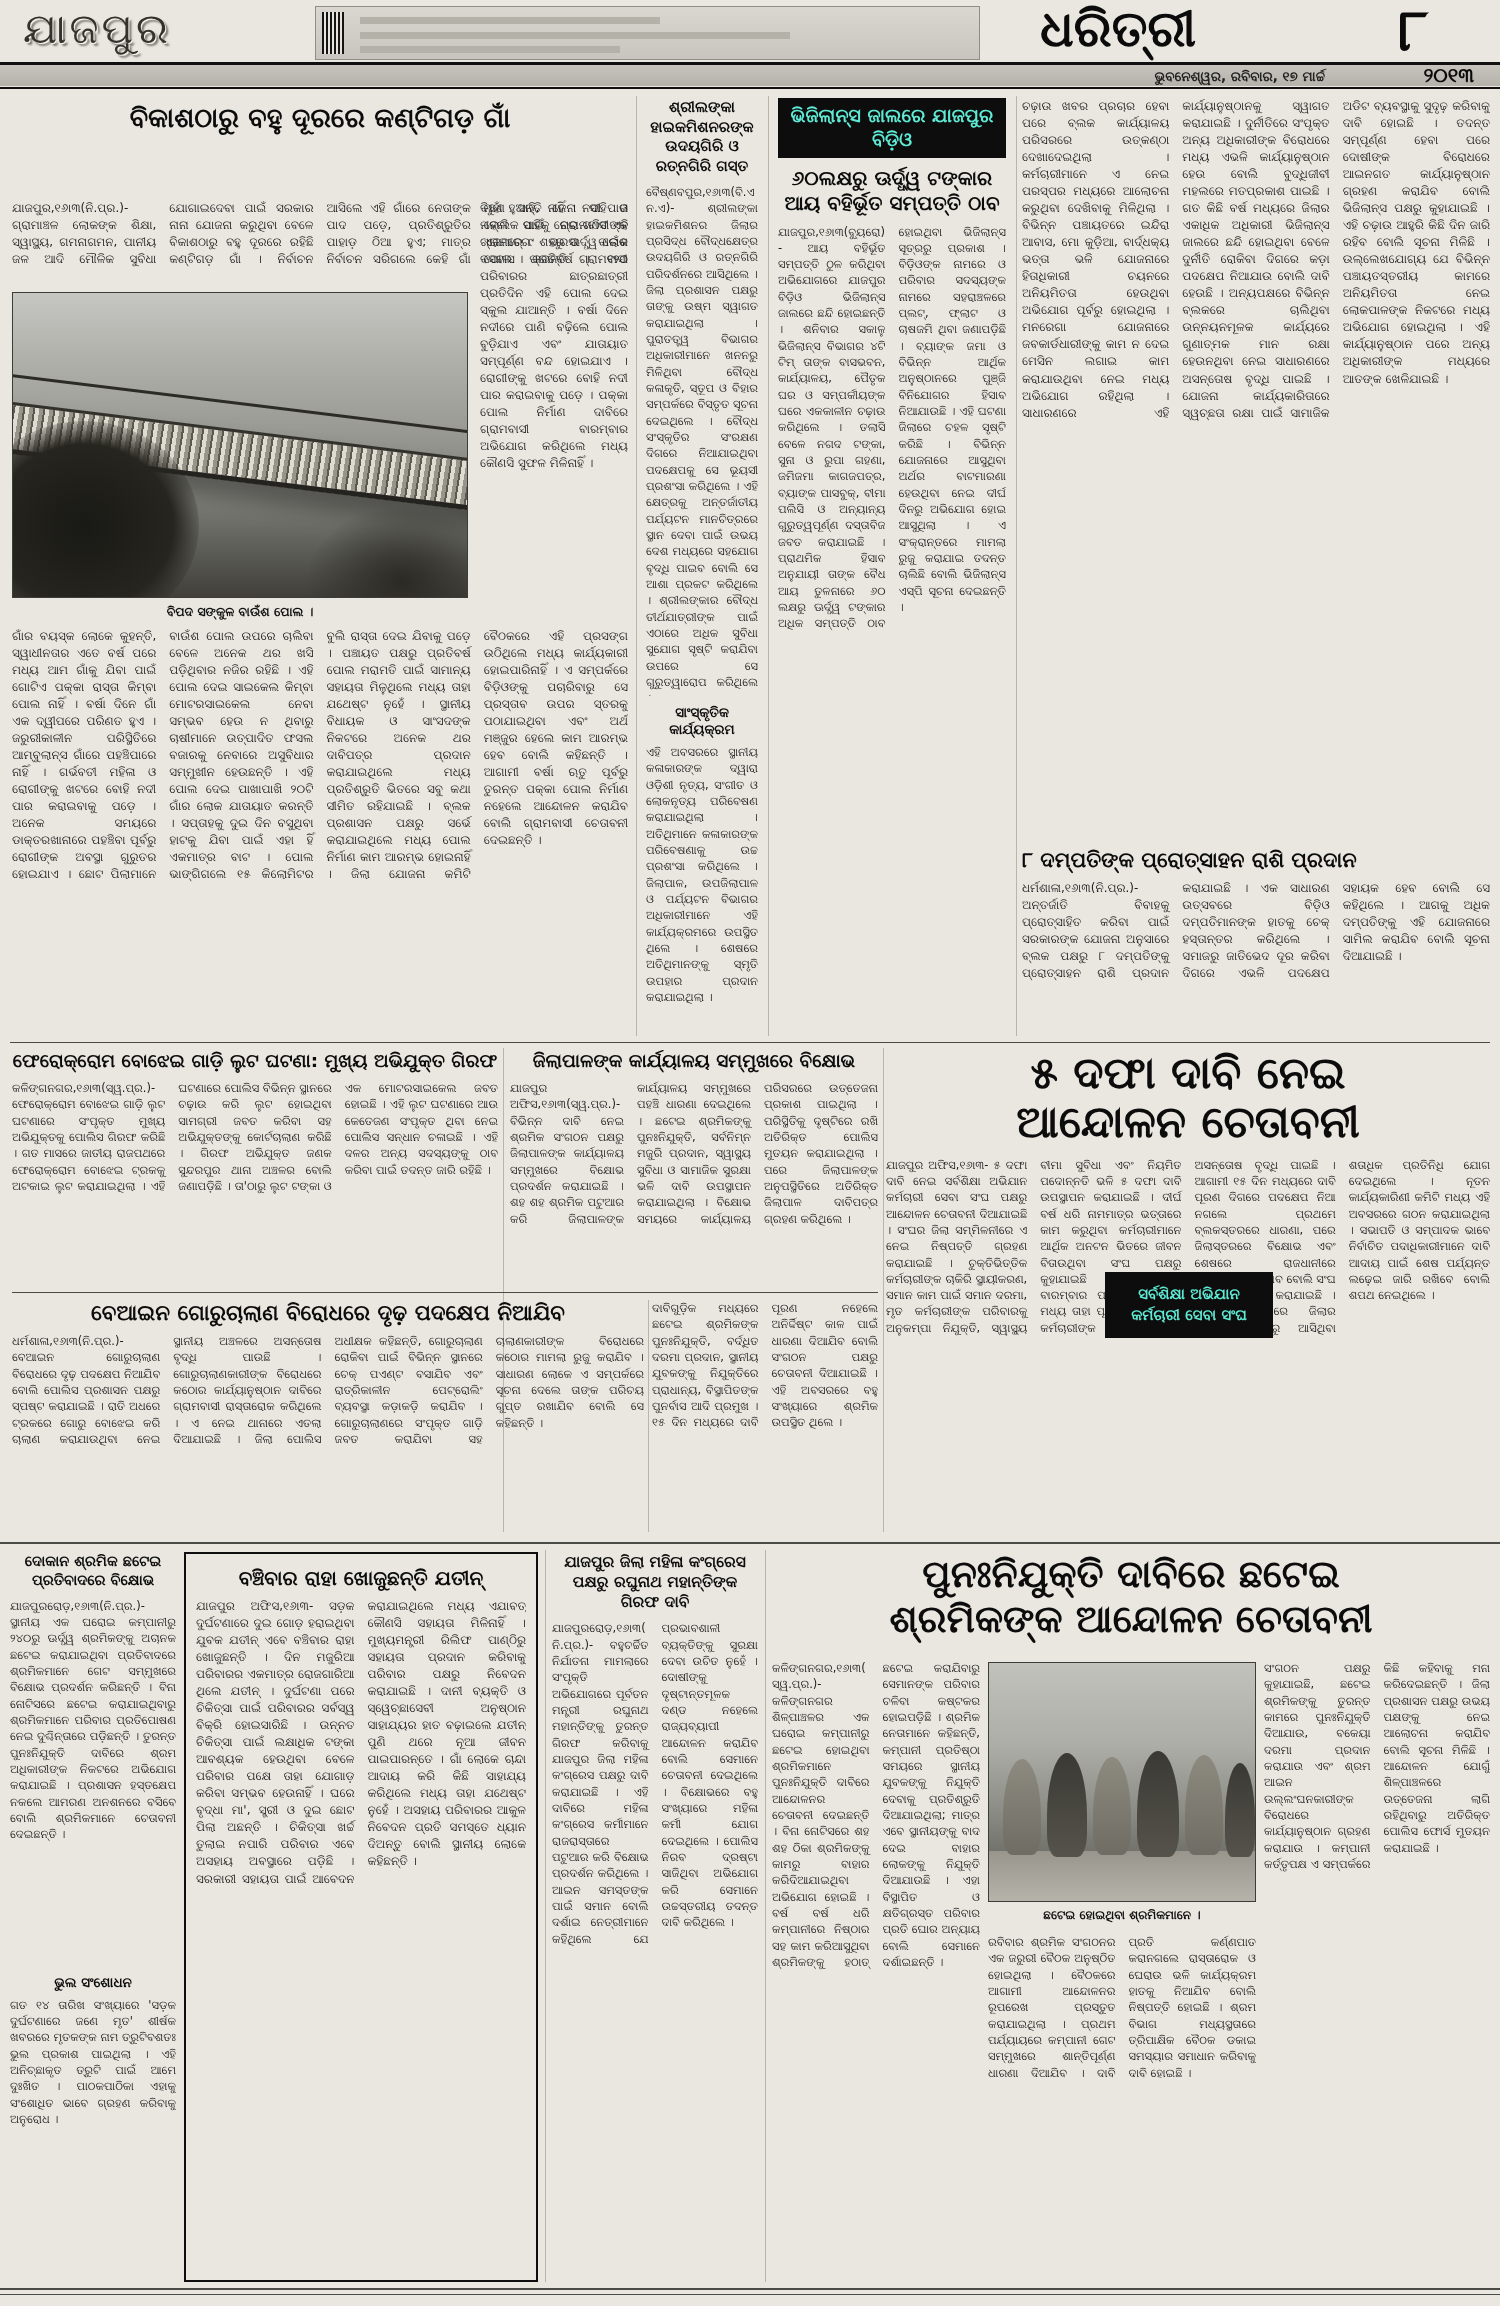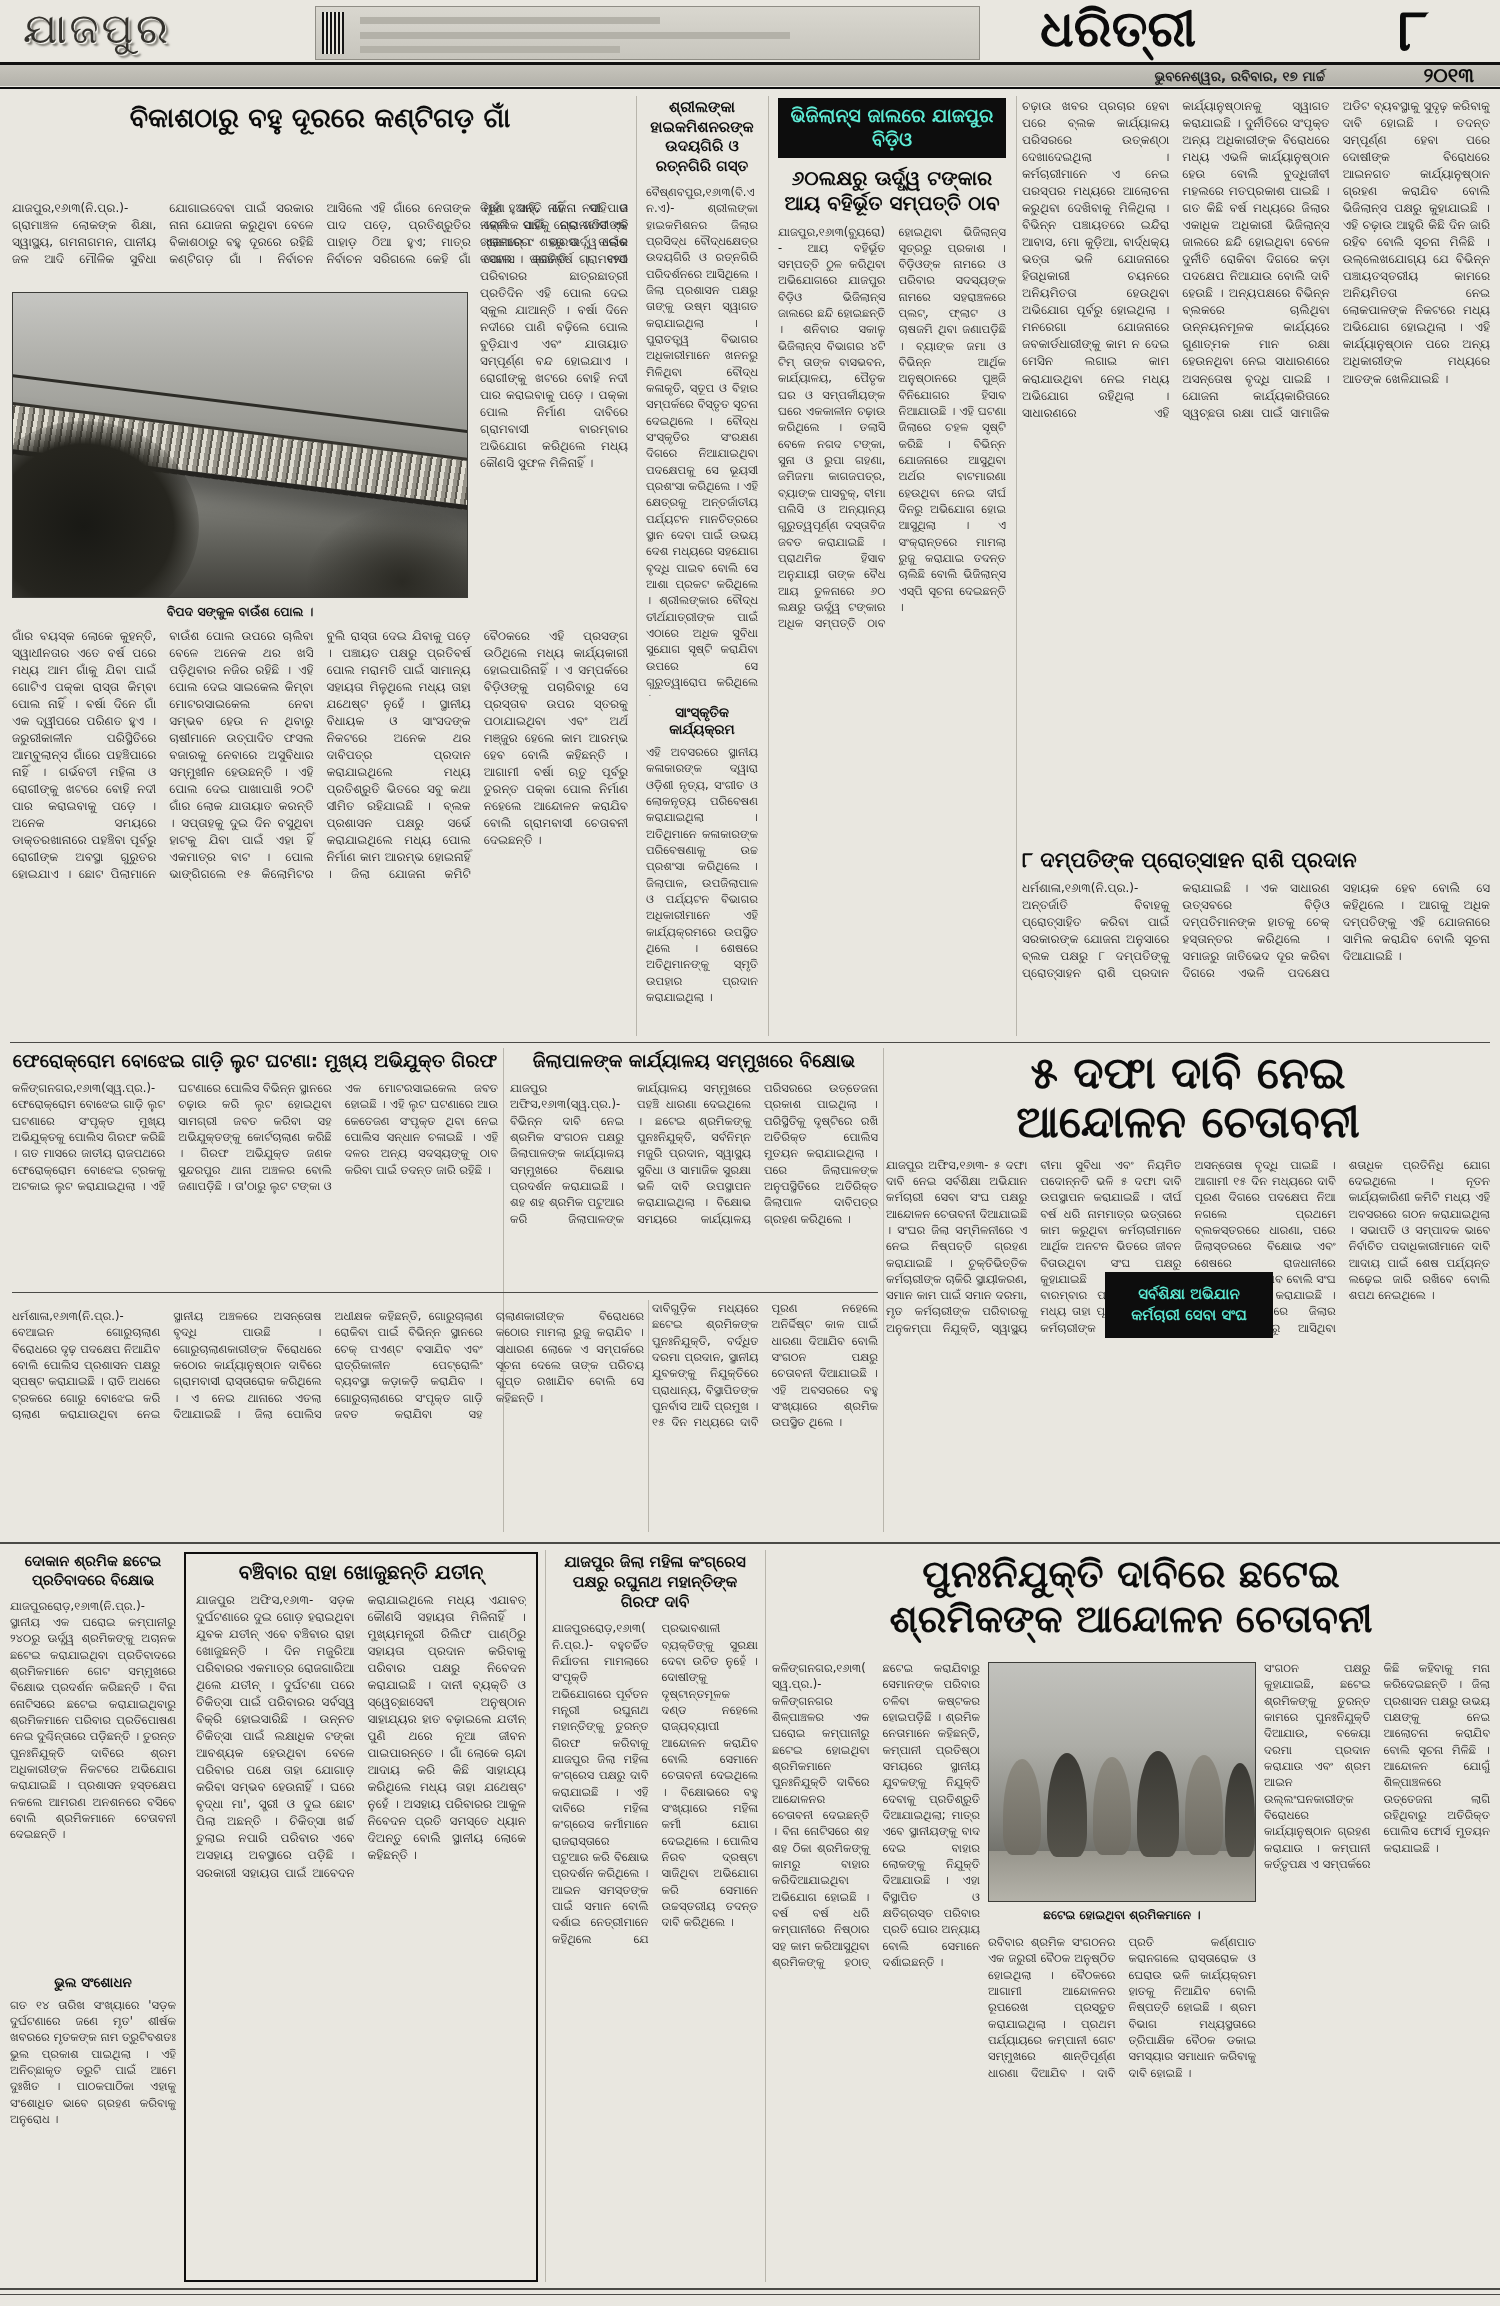--- a/index.html
+++ b/index.html
@@ -121,20 +121,21 @@
 
   <div class="abs" style="left:510px;top:1050px;width:368px">
     <div class="hl ctr" style="font-size:18.5px">ଜିଲାପାଳଙ୍କ କାର୍ଯ୍ୟାଳୟ ସମ୍ମୁଖରେ ବିକ୍ଷୋଭ</div>
     <div class="bt c3" style="height:200px;margin-top:8px;font-size:11.5px">ଯାଜପୁର ଅଫିସ,୧୬ା୩(ସ୍ୱ.ପ୍ର.)- ବିଭିନ୍ନ ଦାବି ନେଇ ଶ୍ରମିକ ସଂଗଠନ ପକ୍ଷରୁ ଜିଲାପାଳଙ୍କ କାର୍ଯ୍ୟାଳୟ ସମ୍ମୁଖରେ ବିକ୍ଷୋଭ ପ୍ରଦର୍ଶନ କରାଯାଇଛି । ଶହ ଶହ ଶ୍ରମିକ ପଟୁଆର କରି ଜିଲାପାଳଙ୍କ କାର୍ଯ୍ୟାଳୟ ସମ୍ମୁଖରେ ପହଞ୍ଚି ଧାରଣା ଦେଇଥିଲେ । ଛଟେଇ ଶ୍ରମିକଙ୍କୁ ପୁନଃନିଯୁକ୍ତି, ସର୍ବନିମ୍ନ ମଜୁରି ପ୍ରଦାନ, ସ୍ୱାସ୍ଥ୍ୟ ସୁବିଧା ଓ ସାମାଜିକ ସୁରକ୍ଷା ଭଳି ଦାବି ଉପସ୍ଥାପନ କରାଯାଇଥିଲା । ବିକ୍ଷୋଭ ସମୟରେ କାର୍ଯ୍ୟାଳୟ ପରିସରରେ ଉତ୍ତେଜନା ପ୍ରକାଶ ପାଇଥିଲା । ପରିସ୍ଥିତିକୁ ଦୃଷ୍ଟିରେ ରଖି ଅତିରିକ୍ତ ପୋଲିସ ମୁତୟନ କରାଯାଇଥିଲା । ପରେ ଜିଲାପାଳଙ୍କ ଅନୁପସ୍ଥିତିରେ ଅତିରିକ୍ତ ଜିଲାପାଳ ଦାବିପତ୍ର ଗ୍ରହଣ କରିଥିଲେ ।</div>
   </div>
   <div class="abs bt c2" style="left:652px;top:1300px;width:226px;height:230px;font-size:11.5px">ଦାବିଗୁଡ଼ିକ ମଧ୍ୟରେ ଛଟେଇ ଶ୍ରମିକଙ୍କ ପୁନଃନିଯୁକ୍ତି, ବର୍ଦ୍ଧିତ ଦରମା ପ୍ରଦାନ, ସ୍ଥାନୀୟ ଯୁବକଙ୍କୁ ନିଯୁକ୍ତିରେ ପ୍ରାଧାନ୍ୟ, ବିସ୍ଥାପିତଙ୍କ ପୁନର୍ବାସ ଆଦି ପ୍ରମୁଖ । ୧୫ ଦିନ ମଧ୍ୟରେ ଦାବି ପୂରଣ ନହେଲେ ଅନିର୍ଦ୍ଦିଷ୍ଟ କାଳ ପାଇଁ ଧାରଣା ଦିଆଯିବ ବୋଲି ସଂଗଠନ ପକ୍ଷରୁ ଚେତାବନୀ ଦିଆଯାଇଛି । ଏହି ଅବସରରେ ବହୁ ସଂଖ୍ୟାରେ ଶ୍ରମିକ ଉପସ୍ଥିତ ଥିଲେ ।</div>
 
   <div class="hsep" style="left:12px;top:1292px;width:866px"></div>
 
   <div class="abs" style="left:12px;top:1300px;width:632px">
+    <div class="hl ctr" style="font-size:21.5px">ବେଆଇନ ଗୋରୁଚାଲାଣ ବିରୋଧରେ ଦୃଢ଼ ପଦକ୍ଷେପ ନିଆଯିବ</div>
     <div class="bt c4" style="height:190px;margin-top:8px;font-size:11.5px">ଧର୍ମଶାଳା,୧୬ା୩(ନି.ପ୍ର.)- ବେଆଇନ ଗୋରୁଚାଲାଣ ବିରୋଧରେ ଦୃଢ଼ ପଦକ୍ଷେପ ନିଆଯିବ ବୋଲି ପୋଲିସ ପ୍ରଶାସନ ପକ୍ଷରୁ ସ୍ପଷ୍ଟ କରାଯାଇଛି । ରାତି ଅଧରେ ଟ୍ରକରେ ଗୋରୁ ବୋଝେଇ କରି ଚାଲାଣ କରାଯାଉଥିବା ନେଇ ସ୍ଥାନୀୟ ଅଞ୍ଚଳରେ ଅସନ୍ତୋଷ ବୃଦ୍ଧି ପାଉଛି । ଗୋରୁଚାଲାଣକାରୀଙ୍କ ବିରୋଧରେ କଠୋର କାର୍ଯ୍ୟାନୁଷ୍ଠାନ ଦାବିରେ ଗ୍ରାମବାସୀ ରାସ୍ତାରୋକ କରିଥିଲେ । ଏ ନେଇ ଥାନାରେ ଏତଲା ଦିଆଯାଇଛି । ଜିଲା ପୋଲିସ ଅଧୀକ୍ଷକ କହିଛନ୍ତି, ଗୋରୁଚାଲାଣ ରୋକିବା ପାଇଁ ବିଭିନ୍ନ ସ୍ଥାନରେ ଚେକ୍ ପଏଣ୍ଟ ବସାଯିବ ଏବଂ ରାତ୍ରିକାଳୀନ ପେଟ୍ରୋଲିଂ ବ୍ୟବସ୍ଥା କଡ଼ାକଡ଼ି କରାଯିବ । ଗୋରୁଚାଲାଣରେ ସଂପୃକ୍ତ ଗାଡ଼ି ଜବତ କରାଯିବା ସହ ଚାଲାଣକାରୀଙ୍କ ବିରୋଧରେ କଠୋର ମାମଲା ରୁଜୁ କରାଯିବ । ସାଧାରଣ ଲୋକେ ଏ ସମ୍ପର୍କରେ ସୂଚନା ଦେଲେ ତାଙ୍କ ପରିଚୟ ଗୁପ୍ତ ରଖାଯିବ ବୋଲି ସେ କହିଛନ୍ତି ।</div>
   </div>
 
   <div class="abs" style="left:886px;top:1048px;width:604px;height:484px">
     <div class="hl ctr" style="font-size:44px;line-height:1.12">୫ ଦଫା ଦାବି ନେଇ</div>
     <div class="hl ctr" style="font-size:44px;line-height:1.12">ଆନ୍ଦୋଳନ ଚେତାବନୀ</div>
     <div class="bt c4" style="height:360px;margin-top:10px;font-size:11.5px">ଯାଜପୁର ଅଫିସ,୧୬ା୩- ୫ ଦଫା ଦାବି ନେଇ ସର୍ବଶିକ୍ଷା ଅଭିଯାନ କର୍ମଚାରୀ ସେବା ସଂଘ ପକ୍ଷରୁ ଆନ୍ଦୋଳନ ଚେତାବନୀ ଦିଆଯାଇଛି । ସଂଘର ଜିଲା ସମ୍ମିଳନୀରେ ଏ ନେଇ ନିଷ୍ପତ୍ତି ଗ୍ରହଣ କରାଯାଇଛି । ଚୁକ୍ତିଭିତ୍ତିକ କର୍ମଚାରୀଙ୍କ ଚାକିରି ସ୍ଥାୟୀକରଣ, ସମାନ କାମ ପାଇଁ ସମାନ ଦରମା, ମୃତ କର୍ମଚାରୀଙ୍କ ପରିବାରକୁ ଅନୁକମ୍ପା ନିଯୁକ୍ତି, ସ୍ୱାସ୍ଥ୍ୟ ବୀମା ସୁବିଧା ଏବଂ ନିୟମିତ ପଦୋନ୍ନତି ଭଳି ୫ ଦଫା ଦାବି ଉପସ୍ଥାପନ କରାଯାଇଛି । ଦୀର୍ଘ ବର୍ଷ ଧରି ନାମମାତ୍ର ଭତ୍ତାରେ କାମ କରୁଥିବା କର୍ମଚାରୀମାନେ ଆର୍ଥିକ ଅନଟନ ଭିତରେ ଜୀବନ ବିତାଉଥିବା ସଂଘ ପକ୍ଷରୁ କୁହାଯାଇଛି । ସରକାର ବାରମ୍ବାର ପ୍ରତିଶ୍ରୁତି ଦେଇ ମଧ୍ୟ ତାହା ପୂରଣ କରୁନଥିବାରୁ କର୍ମଚାରୀଙ୍କ ମଧ୍ୟରେ ଅସନ୍ତୋଷ ବୃଦ୍ଧି ପାଇଛି । ଆଗାମୀ ୧୫ ଦିନ ମଧ୍ୟରେ ଦାବି ପୂରଣ ଦିଗରେ ପଦକ୍ଷେପ ନିଆ ନଗଲେ ପ୍ରଥମେ ବ୍ଲକସ୍ତରରେ ଧାରଣା, ପରେ ଜିଲାସ୍ତରରେ ବିକ୍ଷୋଭ ଏବଂ ଶେଷରେ ରାଜଧାନୀରେ ମହାଧାରଣା ଦିଆଯିବ ବୋଲି ସଂଘ ପକ୍ଷରୁ ଘୋଷଣା କରାଯାଇଛି । ଏହି ସମ୍ମିଳନୀରେ ଜିଲାର ବିଭିନ୍ନ ବ୍ଲକରୁ ଆସିଥିବା ଶତାଧିକ ପ୍ରତିନିଧି ଯୋଗ ଦେଇଥିଲେ । ନୂତନ କାର୍ଯ୍ୟକାରିଣୀ କମିଟି ମଧ୍ୟ ଏହି ଅବସରରେ ଗଠନ କରାଯାଇଥିଲା । ସଭାପତି ଓ ସମ୍ପାଦକ ଭାବେ ନିର୍ବାଚିତ ପଦାଧିକାରୀମାନେ ଦାବି ଆଦାୟ ପାଇଁ ଶେଷ ପର୍ଯ୍ୟନ୍ତ ଲଢ଼େଇ ଜାରି ରଖିବେ ବୋଲି ଶପଥ ନେଇଥିଲେ ।</div>
     <div class="rev hl ctr" style="position:absolute;left:219px;top:224px;width:168px;padding:12px 8px;font-size:15px;line-height:1.4">ସର୍ବଶିକ୍ଷା ଅଭିଯାନ କର୍ମଚାରୀ ସେବା ସଂଘ</div>
   </div>
 
@@ -143,21 +144,21 @@
   <div class="vsep" style="left:545px;top:1550px;height:732px"></div>
   <div class="vsep" style="left:765px;top:1550px;height:732px"></div>
 
   <div class="abs" style="left:10px;top:1552px;width:166px">
     <div class="hl ctr" style="font-size:14.5px;line-height:1.3">ଦୋକାନ ଶ୍ରମିକ ଛଟେଇ ପ୍ରତିବାଦରେ ବିକ୍ଷୋଭ</div>
     <div class="bt" style="height:368px;margin-top:8px;font-size:11.5px">ଯାଜପୁରରୋଡ଼,୧୬ା୩(ନି.ପ୍ର.)- ସ୍ଥାନୀୟ ଏକ ଘରୋଇ କମ୍ପାନୀରୁ ୨୪୦ରୁ ଊର୍ଦ୍ଧ୍ୱ ଶ୍ରମିକଙ୍କୁ ଅଚାନକ ଛଟେଇ କରାଯାଇଥିବା ପ୍ରତିବାଦରେ ଶ୍ରମିକମାନେ ଗେଟ ସମ୍ମୁଖରେ ବିକ୍ଷୋଭ ପ୍ରଦର୍ଶନ କରିଛନ୍ତି । ବିନା ନୋଟିସରେ ଛଟେଇ କରାଯାଇଥିବାରୁ ଶ୍ରମିକମାନେ ପରିବାର ପ୍ରତିପୋଷଣ ନେଇ ଦୁଶ୍ଚିନ୍ତାରେ ପଡ଼ିଛନ୍ତି । ତୁରନ୍ତ ପୁନଃନିଯୁକ୍ତି ଦାବିରେ ଶ୍ରମ ଅଧିକାରୀଙ୍କ ନିକଟରେ ଅଭିଯୋଗ କରାଯାଇଛି । ପ୍ରଶାସନ ହସ୍ତକ୍ଷେପ ନକଲେ ଆମରଣ ଅନଶନରେ ବସିବେ ବୋଲି ଶ୍ରମିକମାନେ ଚେତାବନୀ ଦେଇଛନ୍ତି ।</div>
     <div class="hl ctr" style="font-size:13.5px;margin-top:8px">ଭୁଲ ସଂଶୋଧନ</div>
     <div class="bt" style="height:262px;margin-top:6px;font-size:11.5px">ଗତ ୧୪ ତାରିଖ ସଂଖ୍ୟାରେ 'ସଡ଼କ ଦୁର୍ଘଟଣାରେ ଜଣେ ମୃତ' ଶୀର୍ଷକ ଖବରରେ ମୃତକଙ୍କ ନାମ ତ୍ରୁଟିବଶତଃ ଭୁଲ ପ୍ରକାଶ ପାଇଥିଲା । ଏହି ଅନିଚ୍ଛାକୃତ ତ୍ରୁଟି ପାଇଁ ଆମେ ଦୁଃଖିତ । ପାଠକପାଠିକା ଏହାକୁ ସଂଶୋଧିତ ଭାବେ ଗ୍ରହଣ କରିବାକୁ ଅନୁରୋଧ ।</div>
   </div>
 
-  <div class="abs" style="left:184px;top:1552px;width:354px;height:730px;border:2px solid #0e0e0e;padding:6px 10px">
+  <div class="abs" style="left:184px;top:1552px;width:354px;height:730px;border:2px solid #0e0e0e;padding:12px 10px">
     <div class="hl ctr" style="font-size:20px">ବଞ୍ଚିବାର ରାହା ଖୋଜୁଛନ୍ତି ଯତୀନ୍</div>
     <div class="bt c2" style="height:660px;margin-top:8px">ଯାଜପୁର ଅଫିସ,୧୬ା୩- ସଡ଼କ ଦୁର୍ଘଟଣାରେ ଦୁଇ ଗୋଡ଼ ହରାଇଥିବା ଯୁବକ ଯତୀନ୍ ଏବେ ବଞ୍ଚିବାର ରାହା ଖୋଜୁଛନ୍ତି । ଦିନ ମଜୁରିଆ ପରିବାରର ଏକମାତ୍ର ରୋଜଗାରିଆ ଥିଲେ ଯତୀନ୍ । ଦୁର୍ଘଟଣା ପରେ ଚିକିତ୍ସା ପାଇଁ ପରିବାରର ସର୍ବସ୍ୱ ବିକ୍ରି ହୋଇସାରିଛି । ଉନ୍ନତ ଚିକିତ୍ସା ପାଇଁ ଲକ୍ଷାଧିକ ଟଙ୍କା ଆବଶ୍ୟକ ହେଉଥିବା ବେଳେ ପରିବାର ପକ୍ଷେ ତାହା ଯୋଗାଡ଼ କରିବା ସମ୍ଭବ ହେଉନାହିଁ । ଘରେ ବୃଦ୍ଧା ମା', ସ୍ତ୍ରୀ ଓ ଦୁଇ ଛୋଟ ପିଲା ଅଛନ୍ତି । ଚିକିତ୍ସା ଖର୍ଚ୍ଚ ତୁଲାଇ ନପାରି ପରିବାର ଏବେ ଅସହାୟ ଅବସ୍ଥାରେ ପଡ଼ିଛି । ସରକାରୀ ସହାୟତା ପାଇଁ ଆବେଦନ କରାଯାଇଥିଲେ ମଧ୍ୟ ଏଯାବତ୍ କୌଣସି ସହାୟତା ମିଳିନାହିଁ । ମୁଖ୍ୟମନ୍ତ୍ରୀ ରିଲିଫ ପାଣ୍ଠିରୁ ସହାୟତା ପ୍ରଦାନ କରିବାକୁ ପରିବାର ପକ୍ଷରୁ ନିବେଦନ କରାଯାଇଛି । ଦାନୀ ବ୍ୟକ୍ତି ଓ ସ୍ୱେଚ୍ଛାସେବୀ ଅନୁଷ୍ଠାନ ସାହାଯ୍ୟର ହାତ ବଢ଼ାଇଲେ ଯତୀନ୍ ପୁଣି ଥରେ ନୂଆ ଜୀବନ ପାଇପାରନ୍ତେ । ଗାଁ ଲୋକେ ଚାନ୍ଦା ଆଦାୟ କରି କିଛି ସାହାଯ୍ୟ କରିଥିଲେ ମଧ୍ୟ ତାହା ଯଥେଷ୍ଟ ନୁହେଁ । ଅସହାୟ ପରିବାରର ଆକୁଳ ନିବେଦନ ପ୍ରତି ସମସ୍ତେ ଧ୍ୟାନ ଦିଅନ୍ତୁ ବୋଲି ସ୍ଥାନୀୟ ଲୋକେ କହିଛନ୍ତି ।</div>
   </div>
 
   <div class="abs" style="left:552px;top:1552px;width:206px">
     <div class="hl ctr" style="font-size:15.5px;line-height:1.3">ଯାଜପୁର ଜିଲା ମହିଳା କଂଗ୍ରେସ ପକ୍ଷରୁ ରଘୁନାଥ ମହାନ୍ତିଙ୍କ ଗିରଫ ଦାବି</div>
     <div class="bt c2" style="height:640px;margin-top:8px;font-size:11.5px">ଯାଜପୁରରୋଡ଼,୧୬ା୩(ନି.ପ୍ର.)- ବହୁଚର୍ଚ୍ଚିତ ନିର୍ଯାତନା ମାମଲାରେ ସଂପୃକ୍ତି ଅଭିଯୋଗରେ ପୂର୍ବତନ ମନ୍ତ୍ରୀ ରଘୁନାଥ ମହାନ୍ତିଙ୍କୁ ତୁରନ୍ତ ଗିରଫ କରିବାକୁ ଯାଜପୁର ଜିଲା ମହିଳା କଂଗ୍ରେସ ପକ୍ଷରୁ ଦାବି କରାଯାଇଛି । ଏହି ଦାବିରେ ମହିଳା କଂଗ୍ରେସ କର୍ମୀମାନେ ରାଜରାସ୍ତାରେ ପଟୁଆର କରି ବିକ୍ଷୋଭ ପ୍ରଦର୍ଶନ କରିଥିଲେ । ଆଇନ ସମସ୍ତଙ୍କ ପାଇଁ ସମାନ ବୋଲି ଦର୍ଶାଇ ନେତ୍ରୀମାନେ କହିଥିଲେ ଯେ ପ୍ରଭାବଶାଳୀ ବ୍ୟକ୍ତିଙ୍କୁ ସୁରକ୍ଷା ଦେବା ଉଚିତ ନୁହେଁ । ଦୋଷୀଙ୍କୁ ଦୃଷ୍ଟାନ୍ତମୂଳକ ଦଣ୍ଡ ନହେଲେ ରାଜ୍ୟବ୍ୟାପୀ ଆନ୍ଦୋଳନ କରାଯିବ ବୋଲି ସେମାନେ ଚେତାବନୀ ଦେଇଥିଲେ । ବିକ୍ଷୋଭରେ ବହୁ ସଂଖ୍ୟାରେ ମହିଳା କର୍ମୀ ଯୋଗ ଦେଇଥିଲେ । ପୋଲିସ ନିରବ ଦ୍ରଷ୍ଟା ସାଜିଥିବା ଅଭିଯୋଗ କରି ସେମାନେ ଉଚ୍ଚସ୍ତରୀୟ ତଦନ୍ତ ଦାବି କରିଥିଲେ ।</div>
   </div>
 
   <div class="abs" style="left:772px;top:1552px;width:718px;height:730px">

